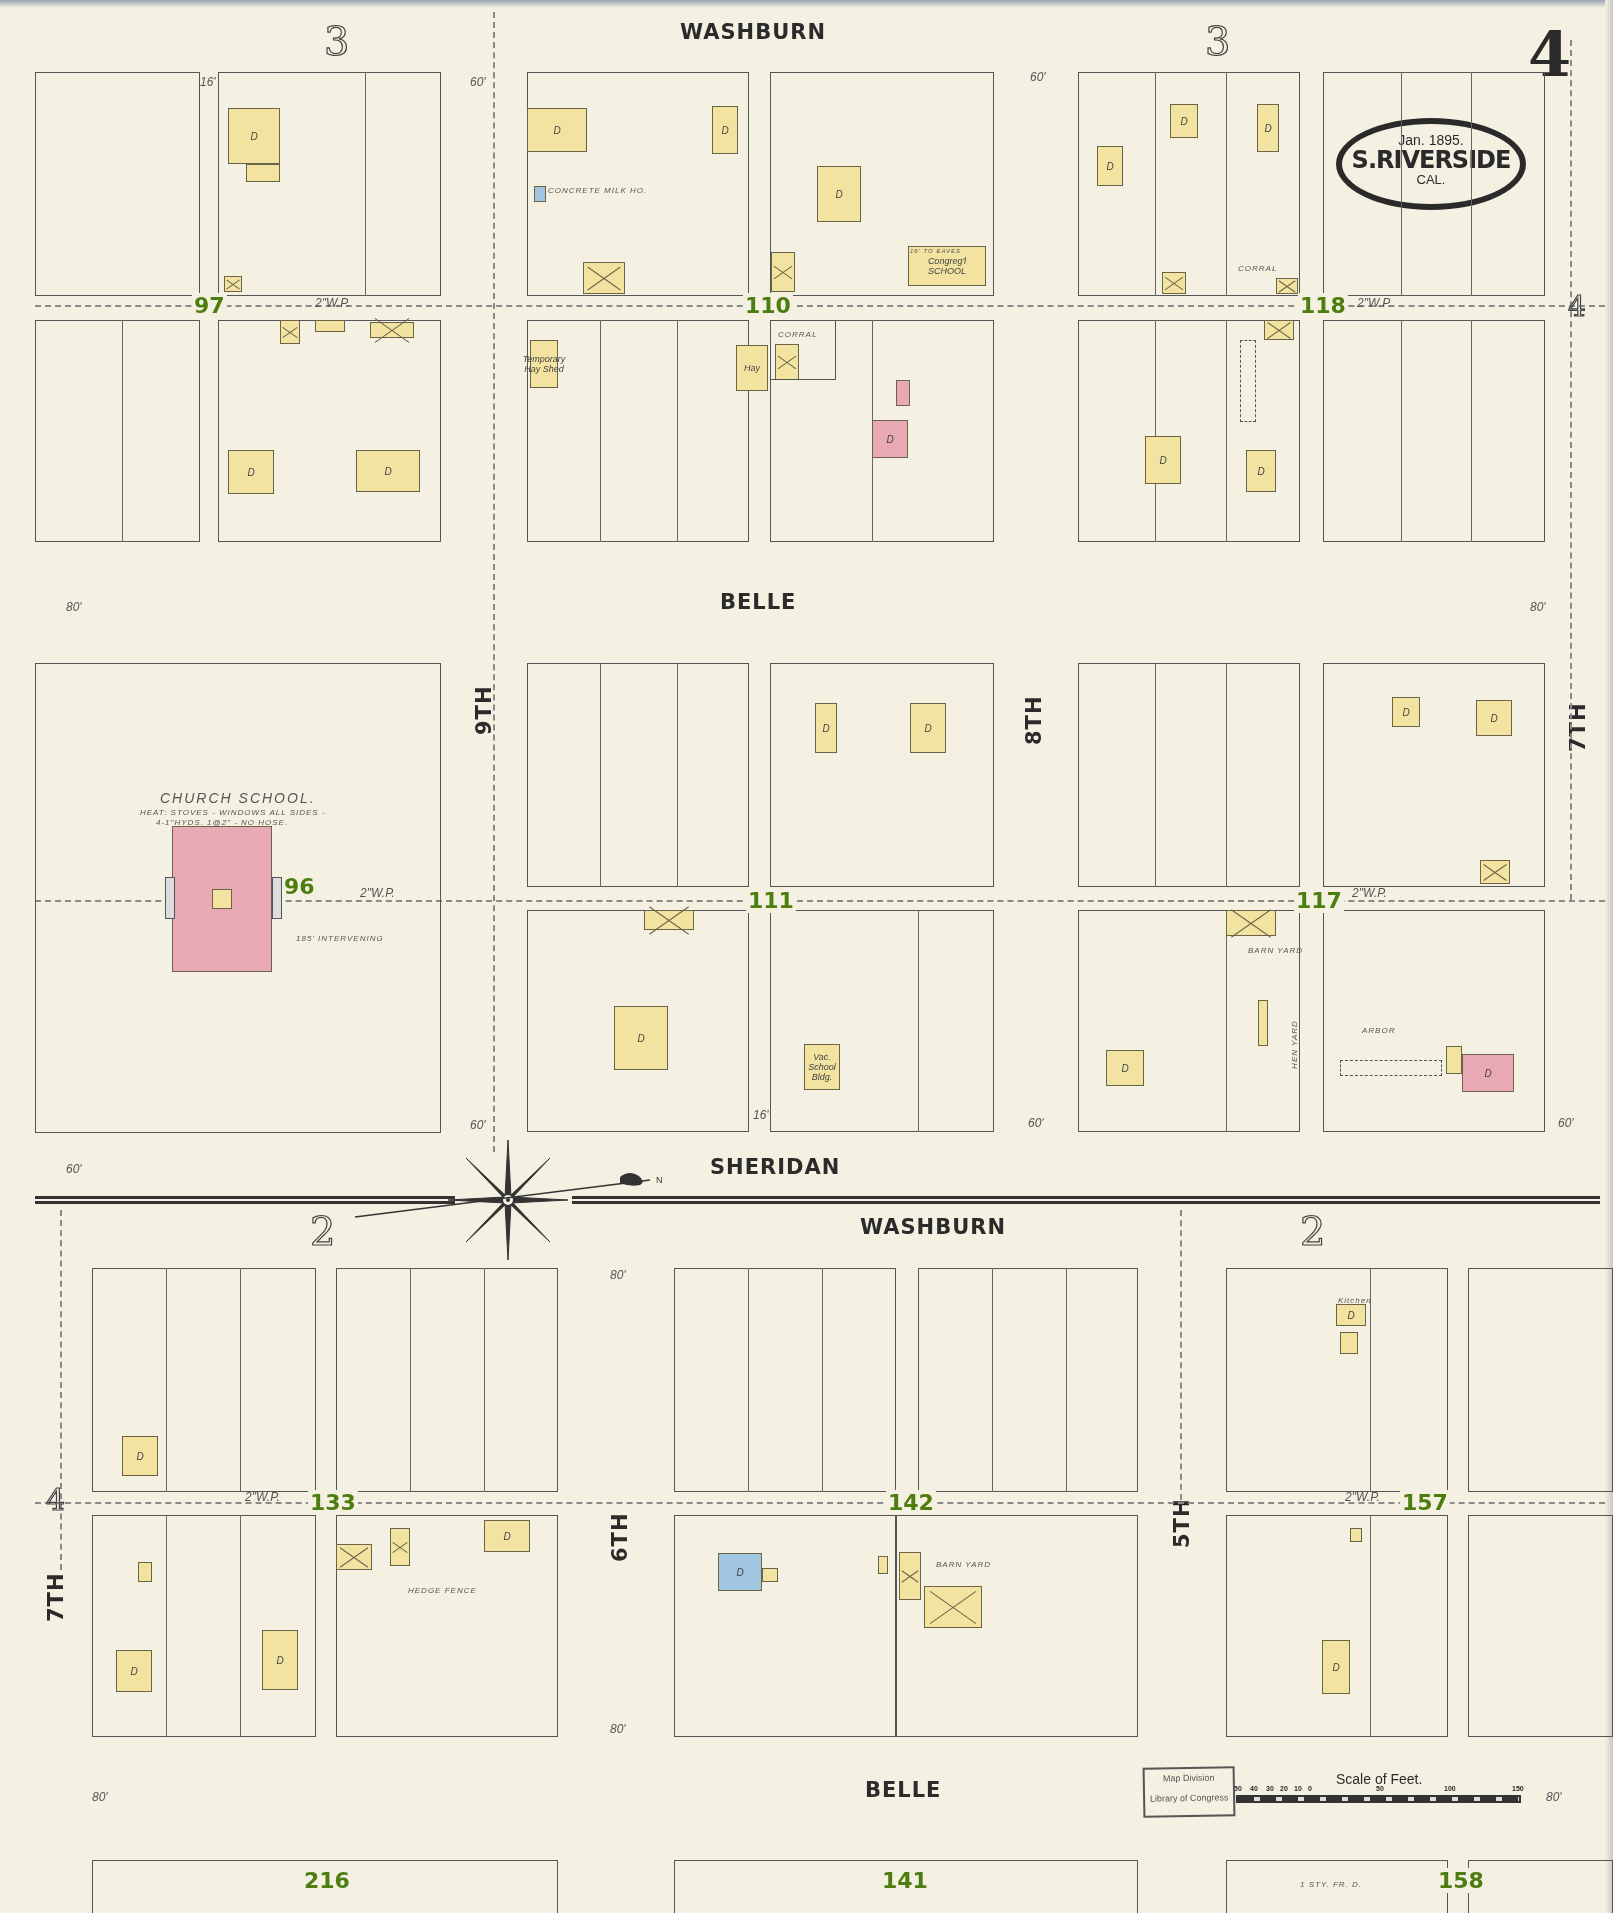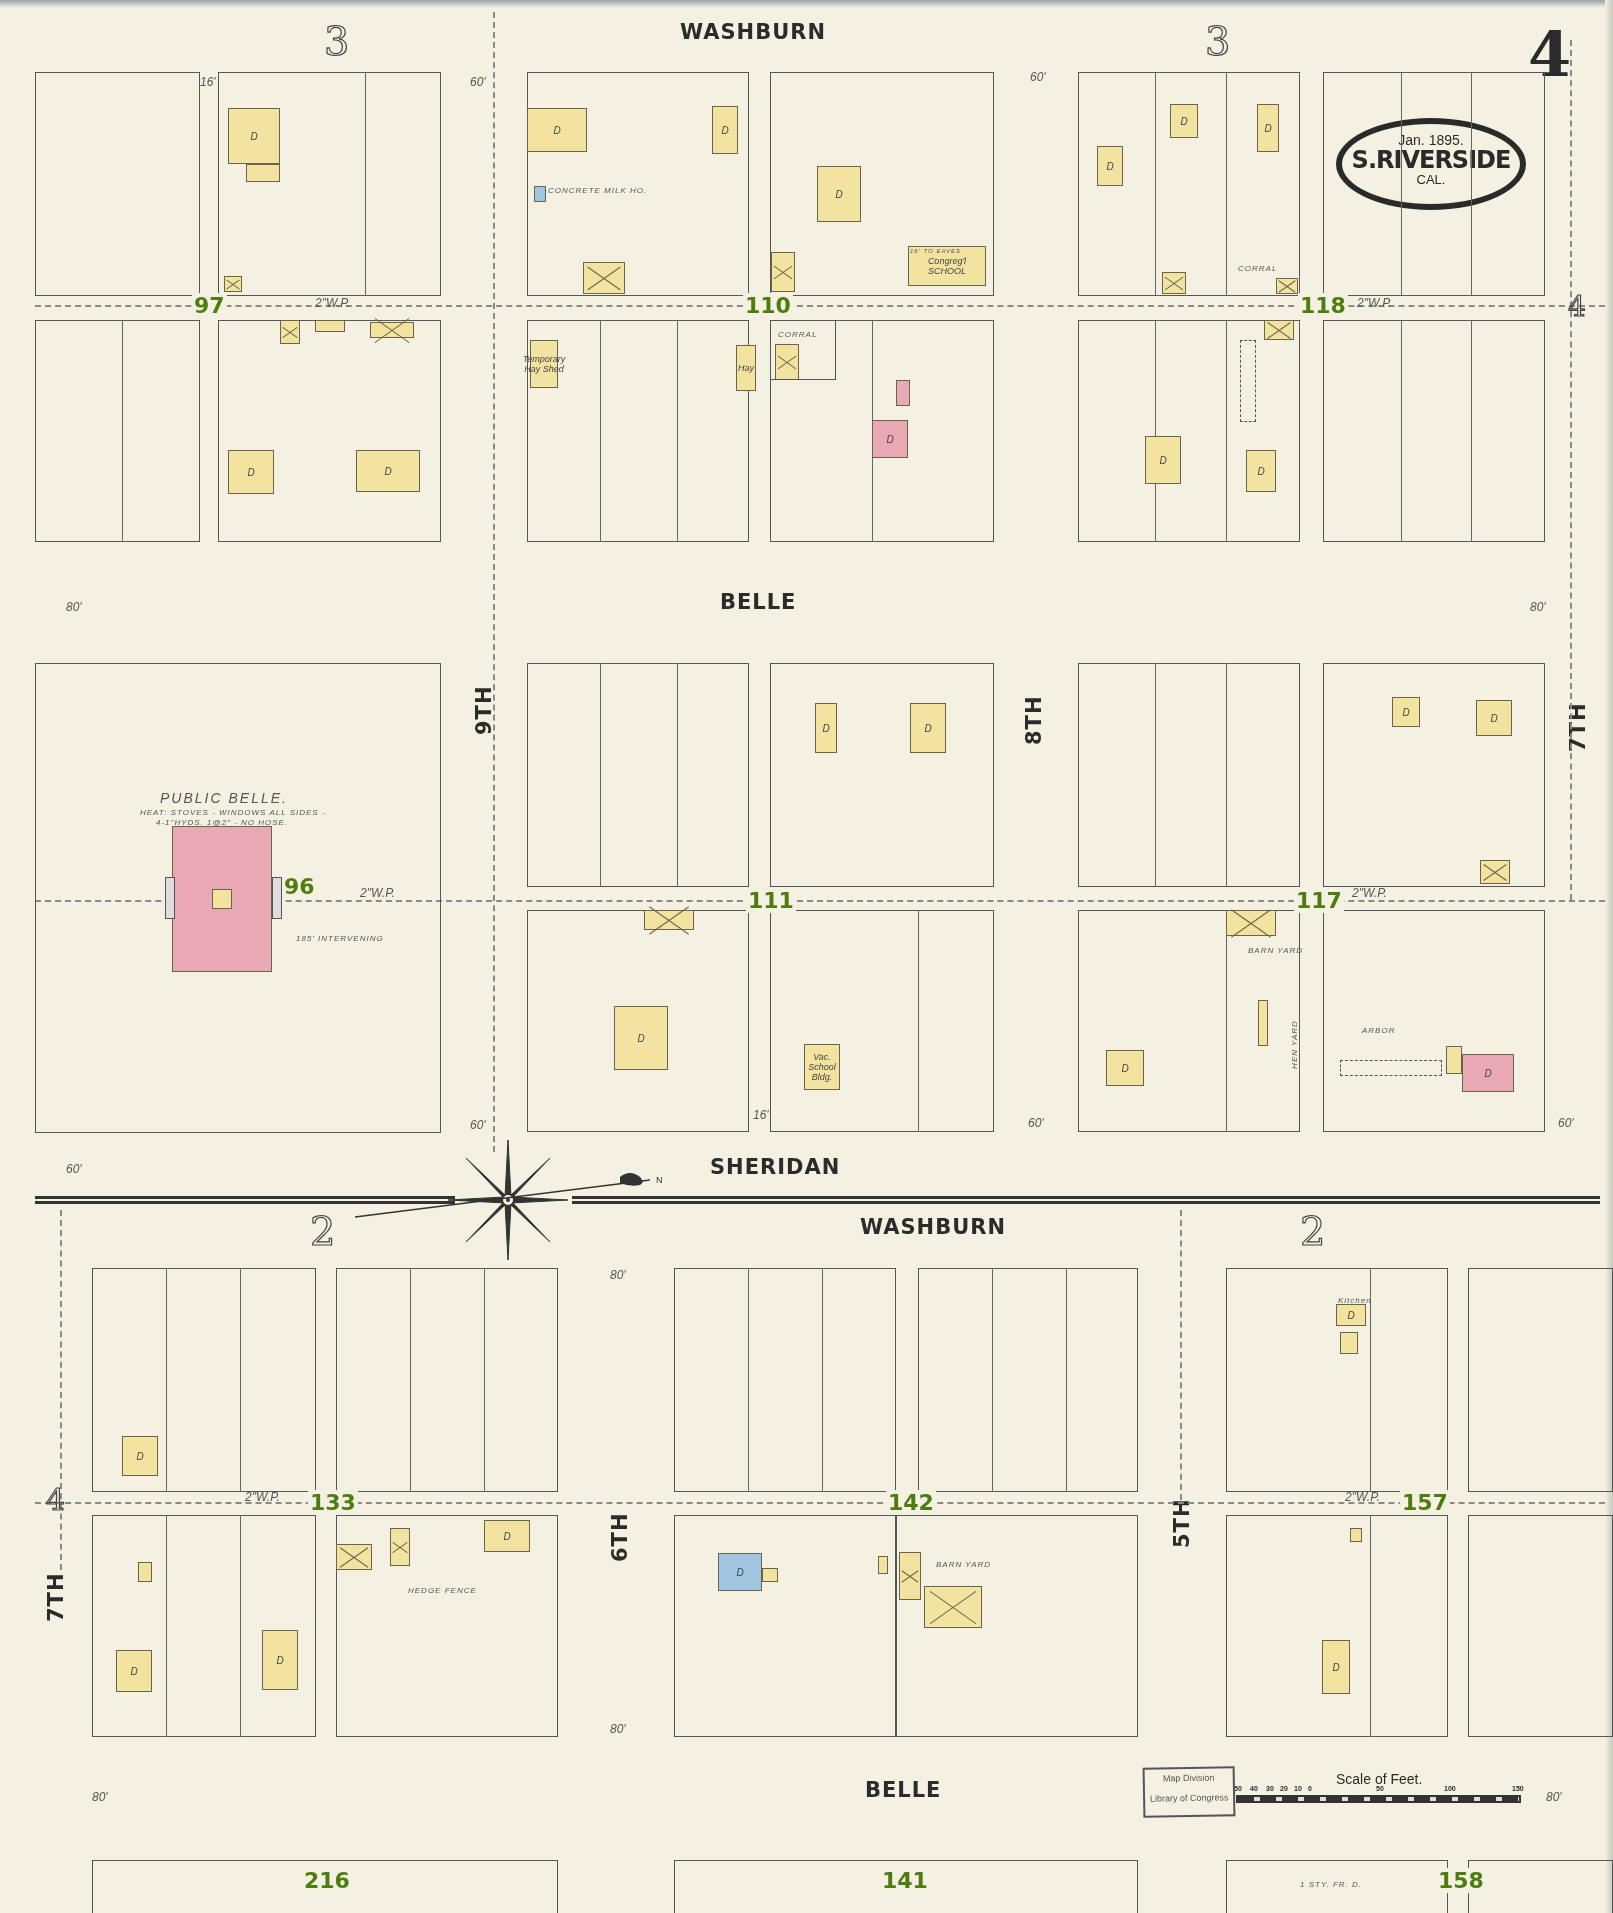--- a/index.html
+++ b/index.html
@@ -185,21 +185,21 @@
   <div class="dim" style="left:1028px;top:1116px;">60'</div>
   <div class="dim" style="left:1558px;top:1116px;">60'</div>
   <div class="dim" style="left:66px;top:1162px;">60'</div>
   <div class="dim" style="left:610px;top:1268px;">80'</div>
   <div class="dim" style="left:610px;top:1722px;">80'</div>
   <div class="dim" style="left:92px;top:1790px;">80'</div>
   <div class="dim" style="left:1546px;top:1790px;">80'</div>
   <div class="dim" style="left:200px;top:75px;">16'</div>
   <div class="dim" style="left:753px;top:1108px;">16'</div>
 
-  <div class="note" style="left:160px;top:790px;font-size:14px;letter-spacing:2px;">PUBLIC BELLE.</div>
+  <div class="note" style="left:160px;top:790px;font-size:14px;letter-spacing:2px;">CHURCH SCHOOL.</div>
   <div class="note" style="left:140px;top:808px;">HEAT: STOVES - WINDOWS ALL SIDES -</div>
   <div class="note" style="left:156px;top:818px;">4-1"HYDS. 1@2" - NO HOSE.</div>
   <div class="bldg brick" style="left:172px;top:826px;width:100px;height:146px;">
     <div style="width:18px;height:18px;background:#f3e3a1;border:1px solid #6a6448;"></div>
   </div>
   <div style="position:absolute;left:165px;top:877px;width:8px;height:40px;border:1px solid #555;background:#ddd;"></div>
   <div style="position:absolute;left:272px;top:877px;width:8px;height:40px;border:1px solid #555;background:#ddd;"></div>
   <div class="note" style="left:296px;top:934px;">185' INTERVENING</div>
 
   <div class="bldg" style="left:228px;top:108px;width:52px;height:56px;">D</div>
@@ -224,21 +224,21 @@
   <div class="note" style="left:1238px;top:264px;">CORRAL</div>
 
   <div class="bldg x" style="left:280px;top:320px;width:20px;height:24px;"></div>
   <div class="bldg" style="left:315px;top:320px;width:30px;height:12px;"></div>
   <div class="bldg x" style="left:370px;top:322px;width:44px;height:16px;"></div>
   <div class="bldg" style="left:228px;top:450px;width:46px;height:44px;">D</div>
   <div class="bldg" style="left:356px;top:450px;width:64px;height:42px;">D</div>
   <div class="bldg" style="left:530px;top:340px;width:28px;height:48px;">
     <span class="bldg-label">Temporary Hay Shed</span>
   </div>
-  <div class="bldg" style="left:736px;top:345px;width:20px;height:46px;">
+  <div class="bldg" style="left:736px;top:345px;width:32px;height:46px;">
     <span class="bldg-label">Hay</span>
   </div>
   <div class="bldg x" style="left:775px;top:344px;width:24px;height:36px;"></div>
   <div style="position:absolute;left:770px;top:320px;width:64px;height:58px;border:1px solid #555;"></div>
   <div class="note" style="left:778px;top:330px;">CORRAL</div>
   <div class="bldg brick" style="left:872px;top:420px;width:36px;height:38px;">D</div>
   <div class="bldg brick" style="left:896px;top:380px;width:14px;height:26px;"></div>
   <div class="bldg" style="left:1145px;top:436px;width:36px;height:48px;">D</div>
   <div class="bldg" style="left:1246px;top:450px;width:30px;height:42px;">D</div>
   <div class="bldg x" style="left:1264px;top:320px;width:30px;height:20px;"></div>

